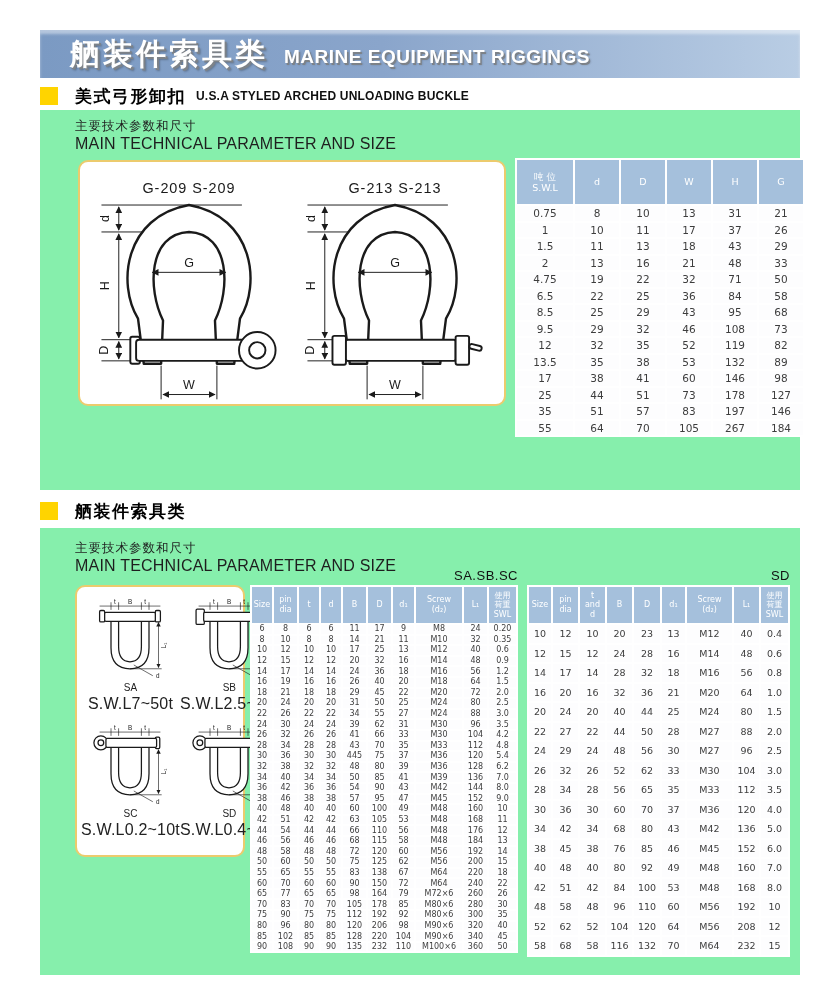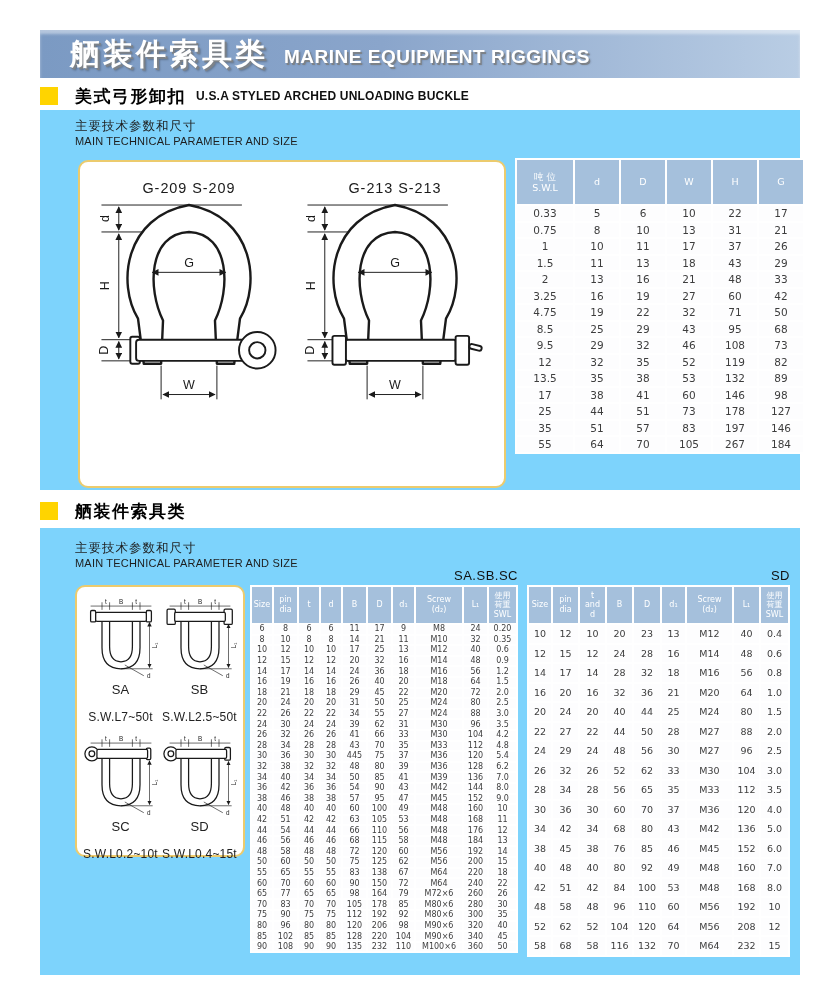--- a/index.html
+++ b/index.html
@@ -16,23 +16,23 @@
   .banner-en { font-size:19px; font-weight:bold; color:#fff; letter-spacing:.5px; padding-top:6px;
     text-shadow:1.5px 1.5px 0 #7d8288, 2px 2px 2px rgba(0,0,0,.2); }
 
   
   .sec-title { position:absolute; left:40px; height:20px; display:flex; align-items:center;text-align:center; }
   .bullet { width:18px; height:18px; background:#ffd400; margin-right:17px; flex:0 0 auto; }
   .sec-zh { font-size:17px; font-weight:bold; color:#000; letter-spacing:1.5px; }
   .sec-en { font-size:12px; font-weight:bold; color:#101010; margin-left:10px; letter-spacing:.2px; }
 
   
-  .panel { position:absolute; left:40px; width:760px; background:#7dd3fc; }
+  .panel { position:absolute; left:40px; width:760px; background:#86efac; }
   .note-zh { position:absolute; font-size:12.5px; color:#1e1e1e; letter-spacing:1px; }
-  .note-en { position:absolute; font-size:11px; color:#1e1e1e; letter-spacing:.2px; }
+  .note-en { position:absolute; font-size:16px; color:#1e1e1e; letter-spacing:.2px; }
 
   .diagram-box { position:absolute; background:#fff; border:2px solid #eccb6d; border-radius:10px; }
 
   
   .tbl-wrap { position:absolute; background:#fff; }
   table { border-collapse:separate; border-spacing:2px; table-layout:fixed; width:100%;
     font-family:"DejaVu Sans","Liberation Sans",sans-serif; }
   th { background:#a5c0dc; color:#fff; font-weight:normal; white-space:pre-line;
     text-align:center; vertical-align:middle; line-height:1.2; }
   td { background:#fdfdfe; color:#3d3d3d; text-align:center; vertical-align:middle; line-height:1; }
@@ -50,22 +50,22 @@
   svg text { font-family:"Liberation Sans","DejaVu Sans",sans-serif; fill:#1a1a1a; }
   .cap { font-size:15px; letter-spacing:1px; }
   .dim { font-size:13px; }
   .draw { fill:#fff; stroke:#1a1a1a; stroke-width:2.5; stroke-linejoin:round; }
   .draw2 { fill:#fff; stroke:#1a1a1a; stroke-width:2; stroke-linejoin:round; }
   .dline { stroke:#1a1a1a; stroke-width:1; fill:none; }
 
   
   .shk-grid { display:grid; grid-template-columns:1fr 1fr; row-gap:10px; padding:10px 4px 6px 4px; }
   .shk-cell { display:flex; flex-direction:column; align-items:center; }
-  .shk-code { font-size:13px; color:#222; margin-top:1px; }
-  .shk-swl { font-size:12px; color:#222; margin-top:13px; letter-spacing:.2px; }
+  .shk-code { font-size:10px; color:#222; margin-top:1px; }
+  .shk-swl { font-size:16px; color:#222; margin-top:2px; letter-spacing:.2px; }
   .sdim { font-size:10px; }
 </style>
 </head>
 <body>
 
 <div class="page">
 
   <svg width="0" height="0" style="position:absolute">
     <defs>
       <marker id="arw" viewBox="0 0 10 10" refX="9" refY="5" markerWidth="7" markerHeight="7" orient="auto-start-reverse">
@@ -82,21 +82,21 @@
   <div class="sec-title" style="top:86px;">
     <span class="bullet"></span>
     <span class="sec-zh">美式弓形卸扣</span>
     <span class="sec-en">U.S.A STYLED ARCHED UNLOADING BUCKLE</span>
   </div>
 
   <div class="panel" style="top:110px; height:380px;">
     <div class="note-zh" style="left:35px; top:8px;">主要技术参数和尺寸</div>
     <div class="note-en" style="left:35px; top:25px;">MAIN TECHNICAL PARAMETER AND SIZE</div>
 
-    <div class="diagram-box" style="left:38px; top:50px; width:428px; height:328px;text-align:center;">
+    <div class="diagram-box" style="left:38px; top:50px; width:428px; height:246px;text-align:center;">
       <div class="bow-row">
 
         <svg width="202" height="252" viewBox="0 0 210 245">
           <text class="cap" x="105" y="17" text-anchor="middle">G-209  S-209</text>
 
           <line class="dline" x1="14" y1="30" x2="160" y2="30"></line>
           <line class="dline" x1="14" y1="58" x2="78" y2="58"></line>
           <line class="dline" x1="14" y1="170" x2="60" y2="170"></line>
           <line class="dline" x1="14" y1="192" x2="60" y2="192"></line>
 
@@ -164,28 +164,20 @@
 S.W.L</th>
               <th>d</th>
               <th>D</th>
               <th>W</th>
               <th>H</th>
               <th>G</th>
             </tr>
           </thead>
         <tbody>
             <tr>
-              <td>0.33</td>
-              <td>5</td>
-              <td>6</td>
-              <td>10</td>
-              <td>22</td>
-              <td>17</td>
-            </tr>
-            <tr>
               <td>0.75</td>
               <td>8</td>
               <td>10</td>
               <td>13</td>
               <td>31</td>
               <td>21</td>
             </tr>
             <tr>
               <td>1</td>
               <td>10</td>
@@ -204,34 +196,34 @@
             </tr>
             <tr>
               <td>2</td>
               <td>13</td>
               <td>16</td>
               <td>21</td>
               <td>48</td>
               <td>33</td>
             </tr>
             <tr>
-              <td>3.25</td>
-              <td>16</td>
-              <td>19</td>
-              <td>27</td>
-              <td>60</td>
-              <td>42</td>
-            </tr>
-            <tr>
               <td>4.75</td>
               <td>19</td>
               <td>22</td>
               <td>32</td>
               <td>71</td>
               <td>50</td>
+            </tr>
+            <tr>
+              <td>6.5</td>
+              <td>22</td>
+              <td>25</td>
+              <td>36</td>
+              <td>84</td>
+              <td>58</td>
             </tr>
             <tr>
               <td>8.5</td>
               <td>25</td>
               <td>29</td>
               <td>43</td>
               <td>95</td>
               <td>68</td>
             </tr>
             <tr>

